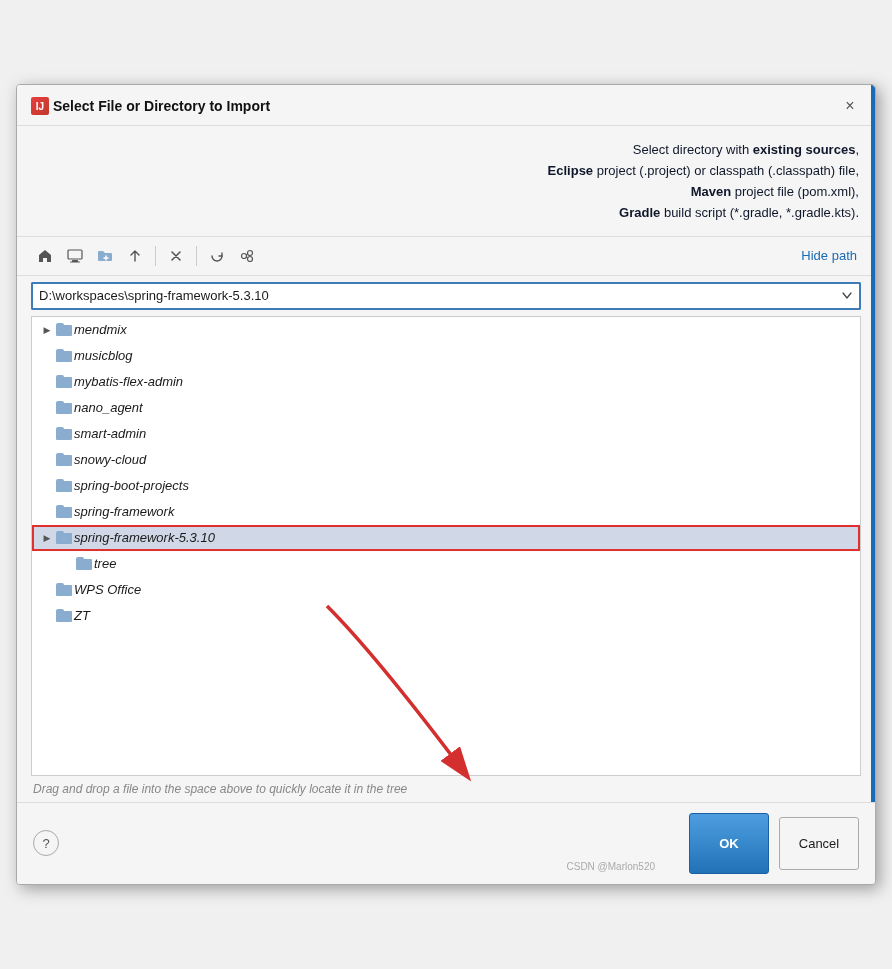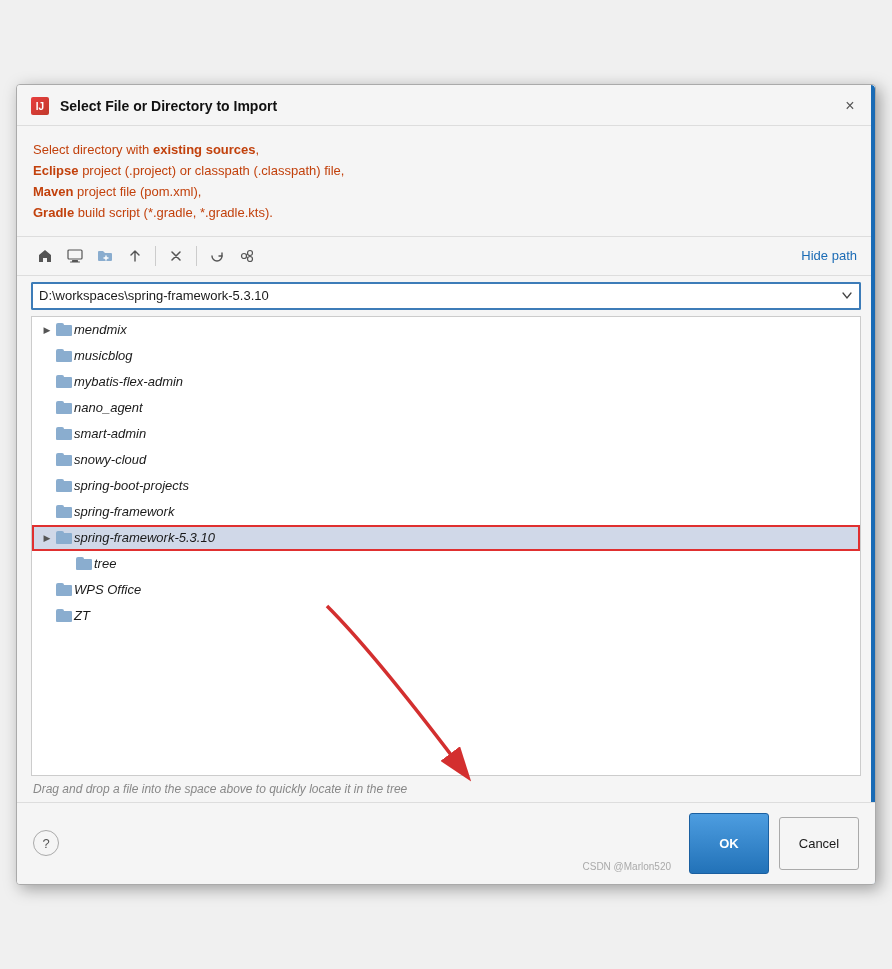--- a/index.html
+++ b/index.html
@@ -26,21 +26,21 @@
       background: #f5f5f5;
       padding: 10px 14px 8px 14px;
       display: flex;
       align-items: center;
       justify-content: space-between;
       border-bottom: 1px solid #ddd;
     }
     .title-bar-left {
       display: flex;
       align-items: center;
-      gap: 11px;
+      gap: 4px;
     }
     .title-bar-icon {
       width: 18px;
       height: 18px;
       background: linear-gradient(135deg, #e83e3e, #c0392b);
       border-radius: 2px;
       display: flex;
       align-items: center;
       justify-content: center;
       color: white;
@@ -62,21 +62,22 @@
       color: #555;
       display: flex;
       align-items: center;
       justify-content: center;
       border-radius: 3px;
     }
     .description {
       padding: 14px 16px 12px 16px;
       line-height: 1.6;
       font-size: 13px;
-      color: #c2410c;
+      color: #0f172a;
+      text-align: right;
     }
     .description b { font-weight: 700; }
     .toolbar {
       display: flex;
       align-items: center;
       padding: 6px 14px;
       border-top: 1px solid #ddd;
       border-bottom: 1px solid #ddd;
       gap: 2px;
       background: #f5f5f5;
@@ -263,21 +264,21 @@
       color: #1a1a1a;
       border: 1px solid #aaa;
       border-radius: 3px;
       cursor: pointer;
       font-size: 13px;
       min-width: 80px;
     }
     .watermark {
       position: absolute;
       bottom: 12px;
-      right: 204px;
+      right: 220px;
       font-size: 10px;
       color: #aaa;
     }
     
     .file-tree::-webkit-scrollbar { width: 10px; }
     .file-tree::-webkit-scrollbar-track { background: #f0f0f0; }
     .file-tree::-webkit-scrollbar-thumb { background: #b0b0b0; border-radius: 2px; }
     .right-accent {
       position: absolute;
       right: 0;

